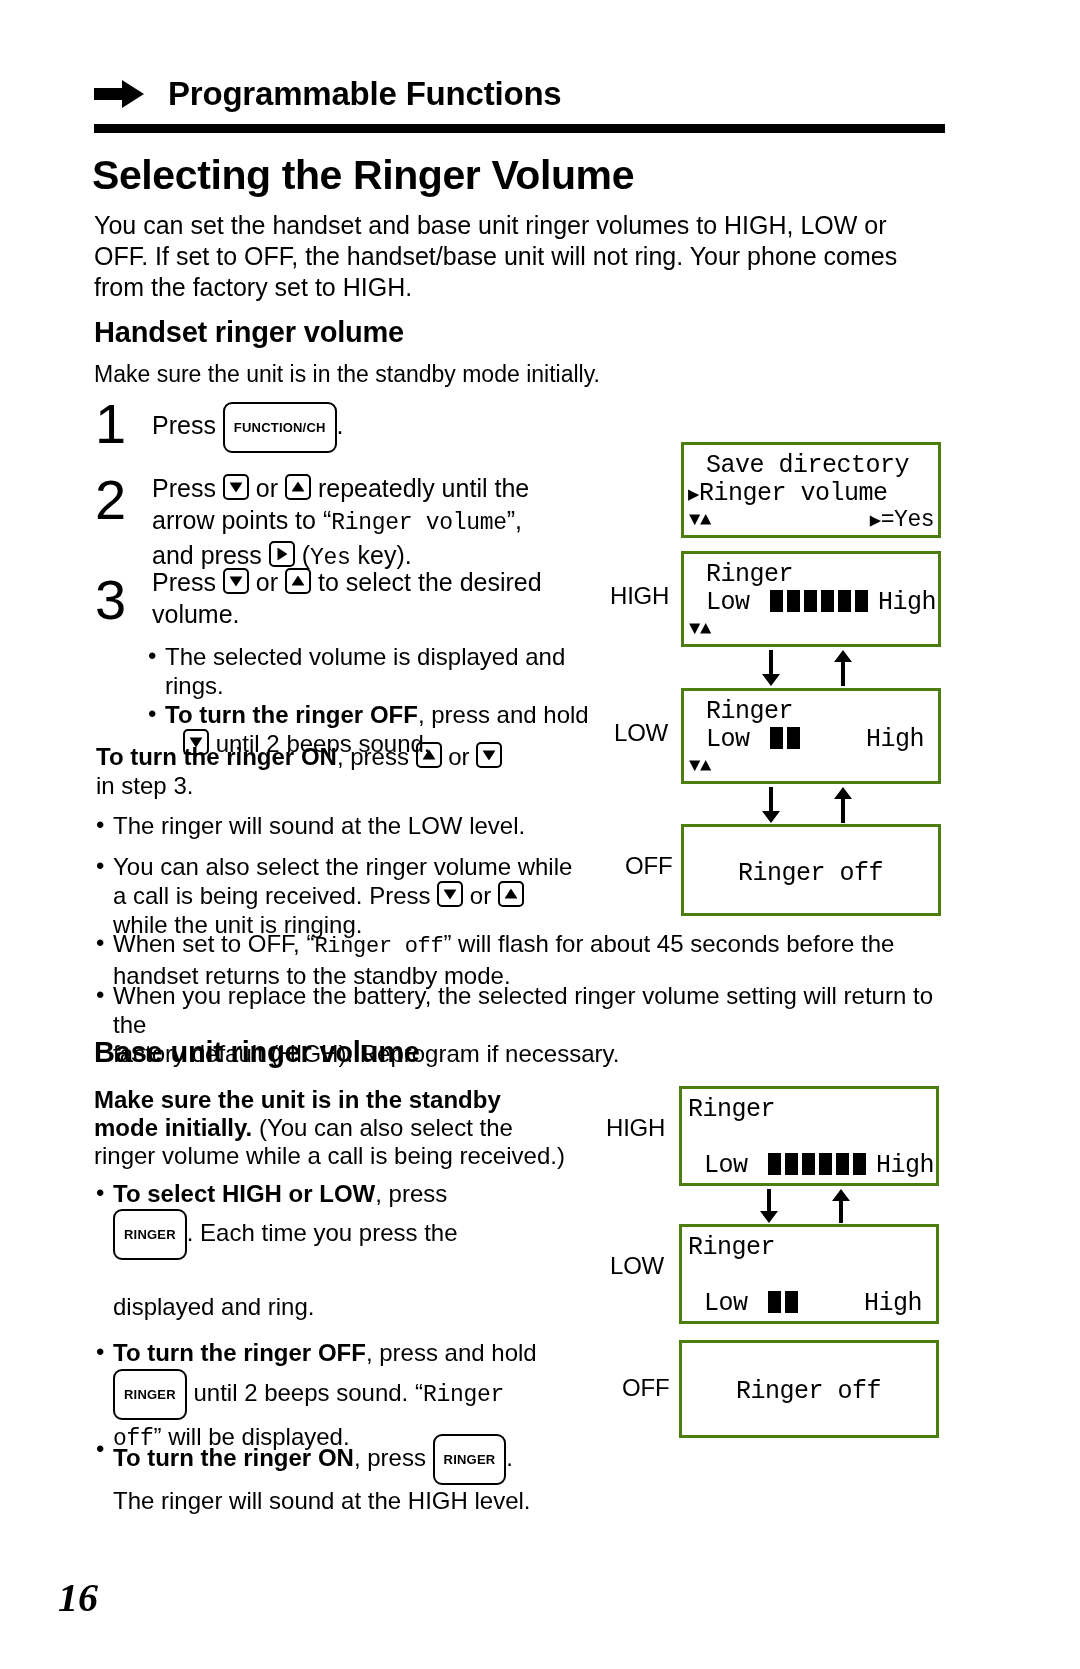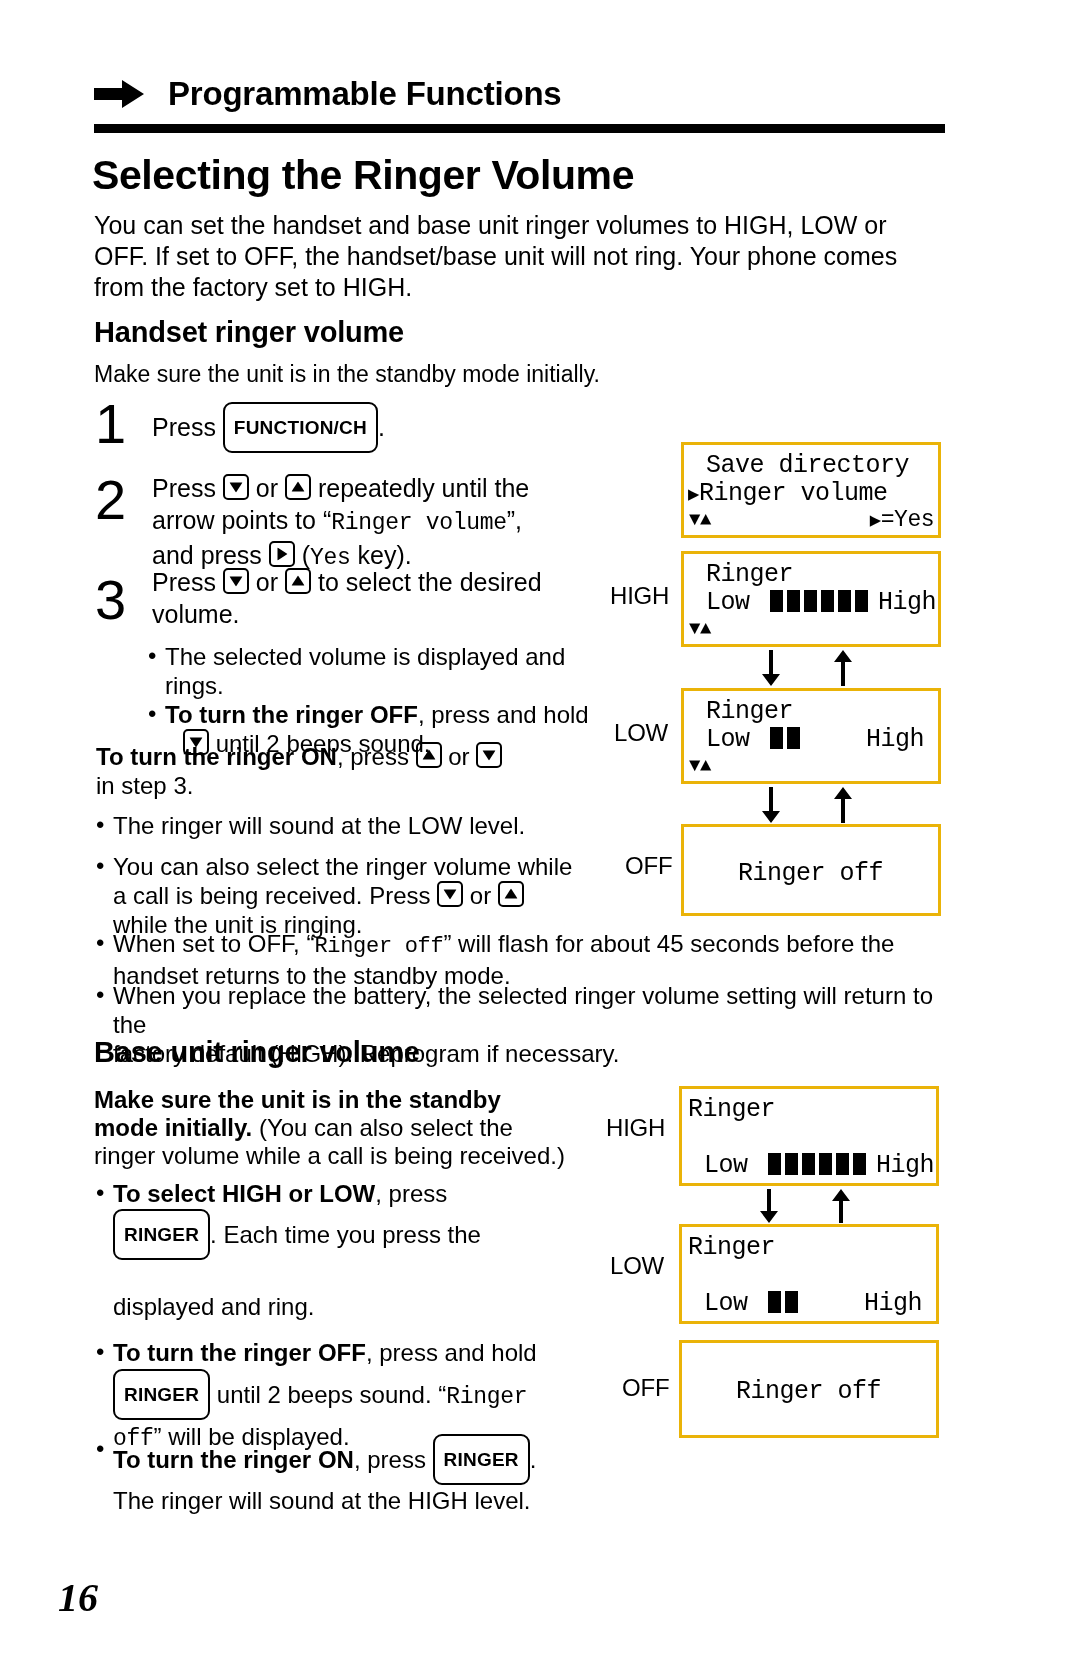--- a/index.html
+++ b/index.html
@@ -102,21 +102,21 @@
     font-size: 25px;
     line-height: 32px;
   }
 
   
   .keycap {
     display: inline-block;
     border: 2.5px solid #000;
     border-radius: 9px;
     padding: 12px 9px;
-    font-size: 19px;
+    font-size: 13px;
     font-weight: bold;
     line-height: 23px;
     vertical-align: 2px;
     white-space: nowrap;
     letter-spacing: 0.2px;
   }
   .keysq {
     display: inline-block;
     border: 2.5px solid #000;
     border-radius: 5px;
@@ -144,21 +144,21 @@
     content: "\2022";
     position: absolute;
     left: 0; top: -1px;
     font-size: 24px;
   }
   b { font-weight: bold; }
 
   
   .lcd {
     position: absolute;
-    border: 3px solid #eab308;
+    border: 3px solid #4d7c0f;
     background: #fff;
     box-sizing: border-box;
     font-family: "Liberation Mono", "DejaVu Sans Mono", monospace;
     font-size: 25px;
     line-height: 30px;
     letter-spacing: -0.5px;
   }
   .lcd-line { position: absolute; white-space: nowrap; }
   .lcd-label {
     position: absolute;

